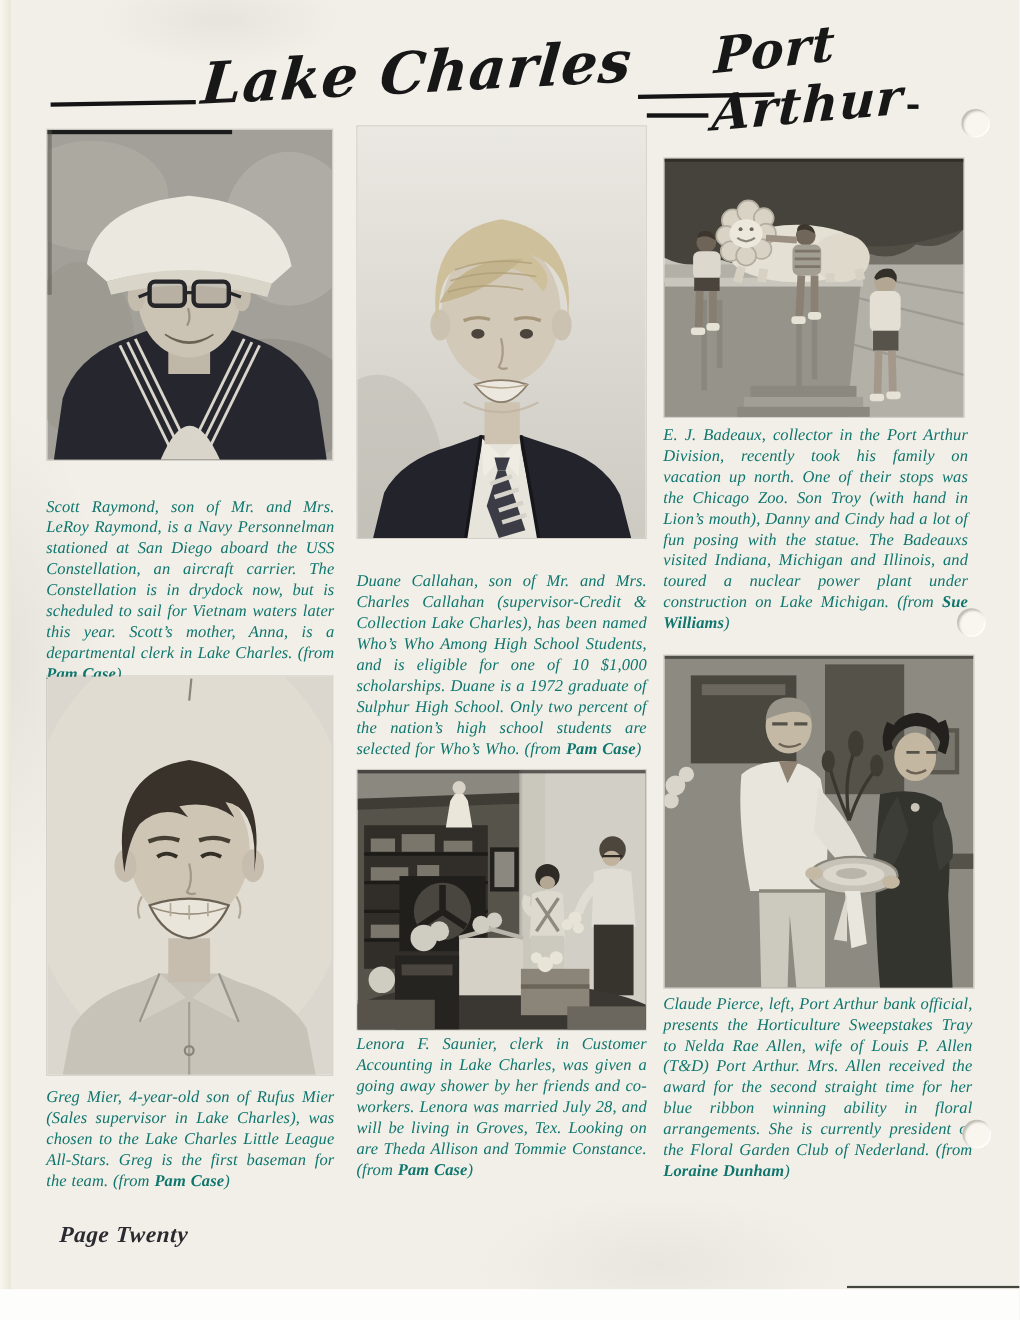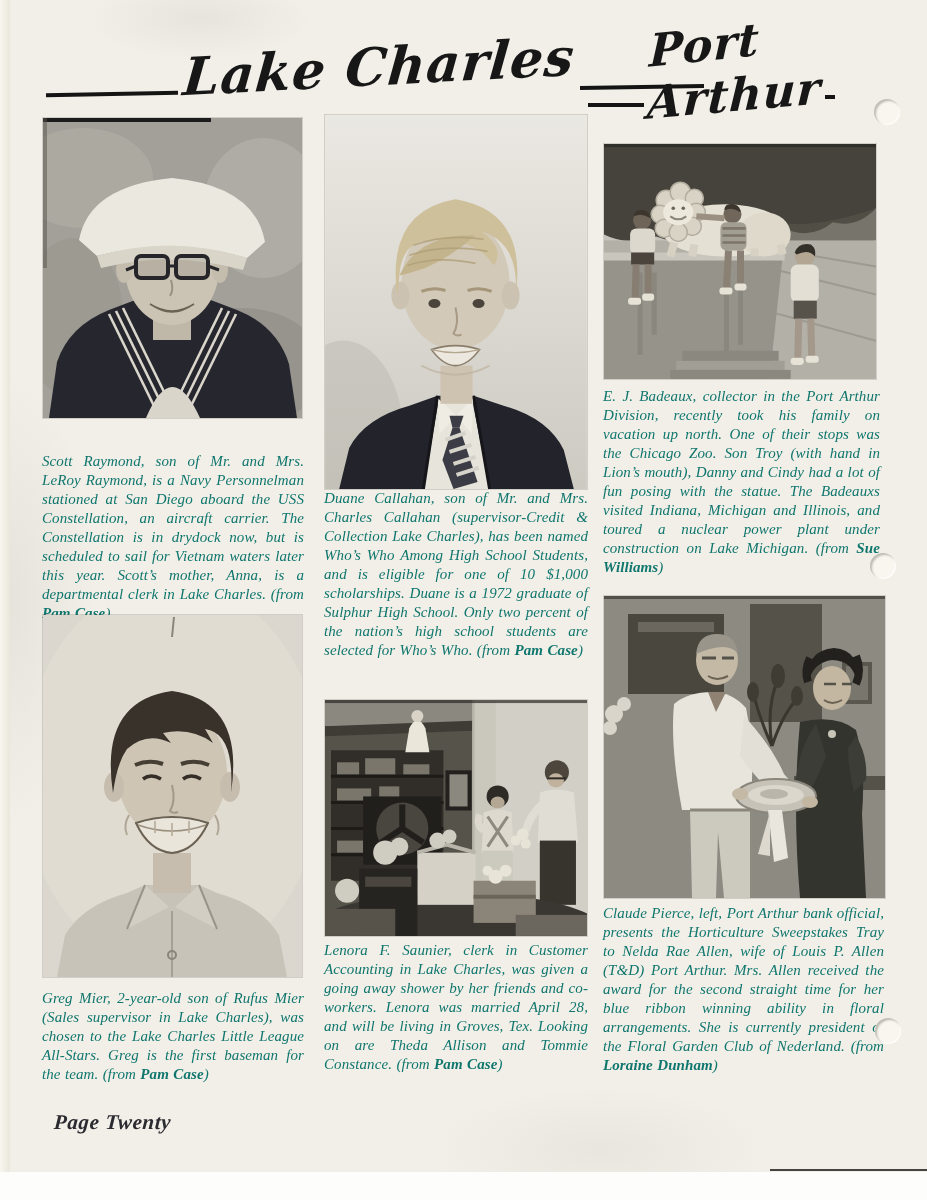--- a/index.html
+++ b/index.html
@@ -135,21 +135,21 @@
       <path d="M96 176 Q108 171 120 175 M142 175 Q154 171 166 176" stroke="#a6977a" stroke-width="3" fill="none"></path>
       <ellipse cx="109" cy="188" rx="6" ry="4.5" fill="#4a443c"></ellipse>
       <ellipse cx="153" cy="188" rx="6" ry="4.5" fill="#4a443c"></ellipse>
       <path d="M130 192 Q134 208 128 218 Q131 221 136 219" stroke="#a89a85" stroke-width="2" fill="none"></path>
       <path d="M106 234 Q130 226 154 234 Q142 250 130 250 Q118 250 106 234 Z" fill="#ece8df" stroke="#8a7d6a" stroke-width="1.6"></path>
       <path d="M106 234 Q130 240 154 234" stroke="#b5a78f" stroke-width="1.4" fill="none"></path>
       <path d="M96 250 Q130 268 164 250" stroke="#bdb2a0" stroke-width="2" fill="none" opacity=".7"></path>
     </svg>
   </figure>
 
-  <figcaption class="caption" style="left:324px;top:489px;width:264px;">
+  <figcaption class="caption" style="left:324px;top:520px;width:264px;">
     <span>Duane Callahan, son of Mr. and Mrs. Charles Callahan (supervisor-Credit &amp; Collection Lake Charles), has been named Who’s Who Among High School Students, and is eligible for one of 10 $1,000 scholarships. Duane is a 1972 graduate of Sulphur High School. Only two percent of the nation’s high school students are selected for Who’s Who. (from </span><b>Pam Case</b><span>)</span>
   </figcaption>
 
   <figure class="photo" style="left:603px;top:143px;width:272px;height:235px;">
     <svg viewBox="0 0 271 234">
       <rect width="271" height="234" fill="#c6c3bb"></rect>
       <path d="M0 0 H271 V64 Q252 84 228 78 Q206 96 180 84 Q150 100 118 88 Q84 104 52 92 Q24 102 0 90 Z" fill="#45433b"></path>
       <path d="M150 70 Q190 92 271 64 L271 96 Q210 108 160 92 Z" fill="#55534a" opacity=".7"></path>
       <rect y="96" width="271" height="138" fill="#b3b0a8"></rect>
       <path d="M150 120 L271 150 M140 160 L271 196 M200 110 L271 122" stroke="#9d9a91" stroke-width="2"></path>
@@ -231,21 +231,21 @@
       <path d="M100 164 Q108 158 118 164 M140 164 Q148 158 158 164" stroke="#332e26" stroke-width="3.5" fill="none"></path>
       <path d="M129 170 Q133 186 127 196 Q130 199 135 197" stroke="#a3988a" stroke-width="2" fill="none"></path>
       <path d="M93 208 Q129 196 165 208 Q152 236 129 238 Q106 236 93 208 Z" fill="#e9e5da" stroke="#6b6254" stroke-width="2"></path>
       <path d="M95 210 Q129 222 163 210" stroke="#9a8f7d" stroke-width="1.6" fill="none"></path>
       <path d="M112 206 L112 218 M129 208 L129 221 M146 206 L146 218" stroke="#b5ab99" stroke-width="1.6"></path>
       <path d="M86 200 Q80 210 84 220 M172 200 Q178 210 174 220" stroke="#b0a695" stroke-width="2" fill="none"></path>
     </svg>
   </figure>
 
   <figcaption class="caption" style="left:42px;top:989px;width:262px;">
-    <span>Greg Mier, 2-year-old son of Rufus Mier (Sales supervisor in Lake Charles), was chosen to the Lake Charles Little League All-Stars. Greg is the first baseman for the team. (from </span><b>Pam Case</b><span>)</span>
+    <span>Greg Mier, 4-year-old son of Rufus Mier (Sales supervisor in Lake Charles), was chosen to the Lake Charles Little League All-Stars. Greg is the first baseman for the team. (from </span><b>Pam Case</b><span>)</span>
   </figcaption>
 
   <figure class="photo" style="left:324px;top:699px;width:262px;height:236px;">
     <svg viewBox="0 0 261 235">
       <rect width="261" height="235" fill="#56534b"></rect>
       <rect width="261" height="26" fill="#8b8880"></rect>
       <path d="M0 26 L160 20 L160 30 L0 36 Z" fill="#3f3c35"></path>
       <path d="M148 0 H261 V235 H148 Z" fill="#d2cfc6"></path>
       <path d="M148 0 L148 235" stroke="#b5b2a9" stroke-width="3"></path>
       <path d="M148 0 L170 0 L170 235 L148 235 Z" fill="#c4c1b8" opacity=".6"></path>
@@ -304,21 +304,21 @@
           <circle cx="180" cy="170" r="6"></circle>
           <circle cx="162" cy="170" r="5"></circle>
         </g>
       <rect x="0" y="208" width="70" height="27" fill="#57534a"></rect>
       <rect x="190" y="214" width="71" height="21" fill="#6b675e"></rect>
       <rect width="261" height="3" fill="#2a2a26" opacity=".7"></rect>
     </svg>
   </figure>
 
   <figcaption class="caption" style="left:324px;top:941px;width:264px;">
-    <span>Lenora F. Saunier, clerk in Customer Accounting in Lake Charles, was given a going away shower by her friends and co-workers. Lenora was married April 28, and will be living in Groves, Tex. Looking on are Theda Allison and Tommie Constance. (from </span><b>Pam Case</b><span>)</span>
+    <span>Lenora F. Saunier, clerk in Customer Accounting in Lake Charles, was given a going away shower by her friends and co-workers. Lenora was married July 28, and will be living in Groves, Tex. Looking on are Theda Allison and Tommie Constance. (from </span><b>Pam Case</b><span>)</span>
   </figcaption>
 
   <figure class="photo" style="left:603px;top:595px;width:281px;height:302px;">
     <svg viewBox="0 0 281 302">
       <rect width="281" height="302" fill="#8d8a82"></rect>
       <rect x="24" y="18" width="96" height="80" fill="#4a473f"></rect>
       <rect x="34" y="26" width="76" height="10" fill="#6b675e"></rect>
       <rect x="146" y="8" width="72" height="118" fill="#55524a"></rect>
       <rect x="238" y="66" width="30" height="42" fill="#5a574f"></rect>
       <rect x="242" y="70" width="22" height="34" fill="#79766d"></rect>

